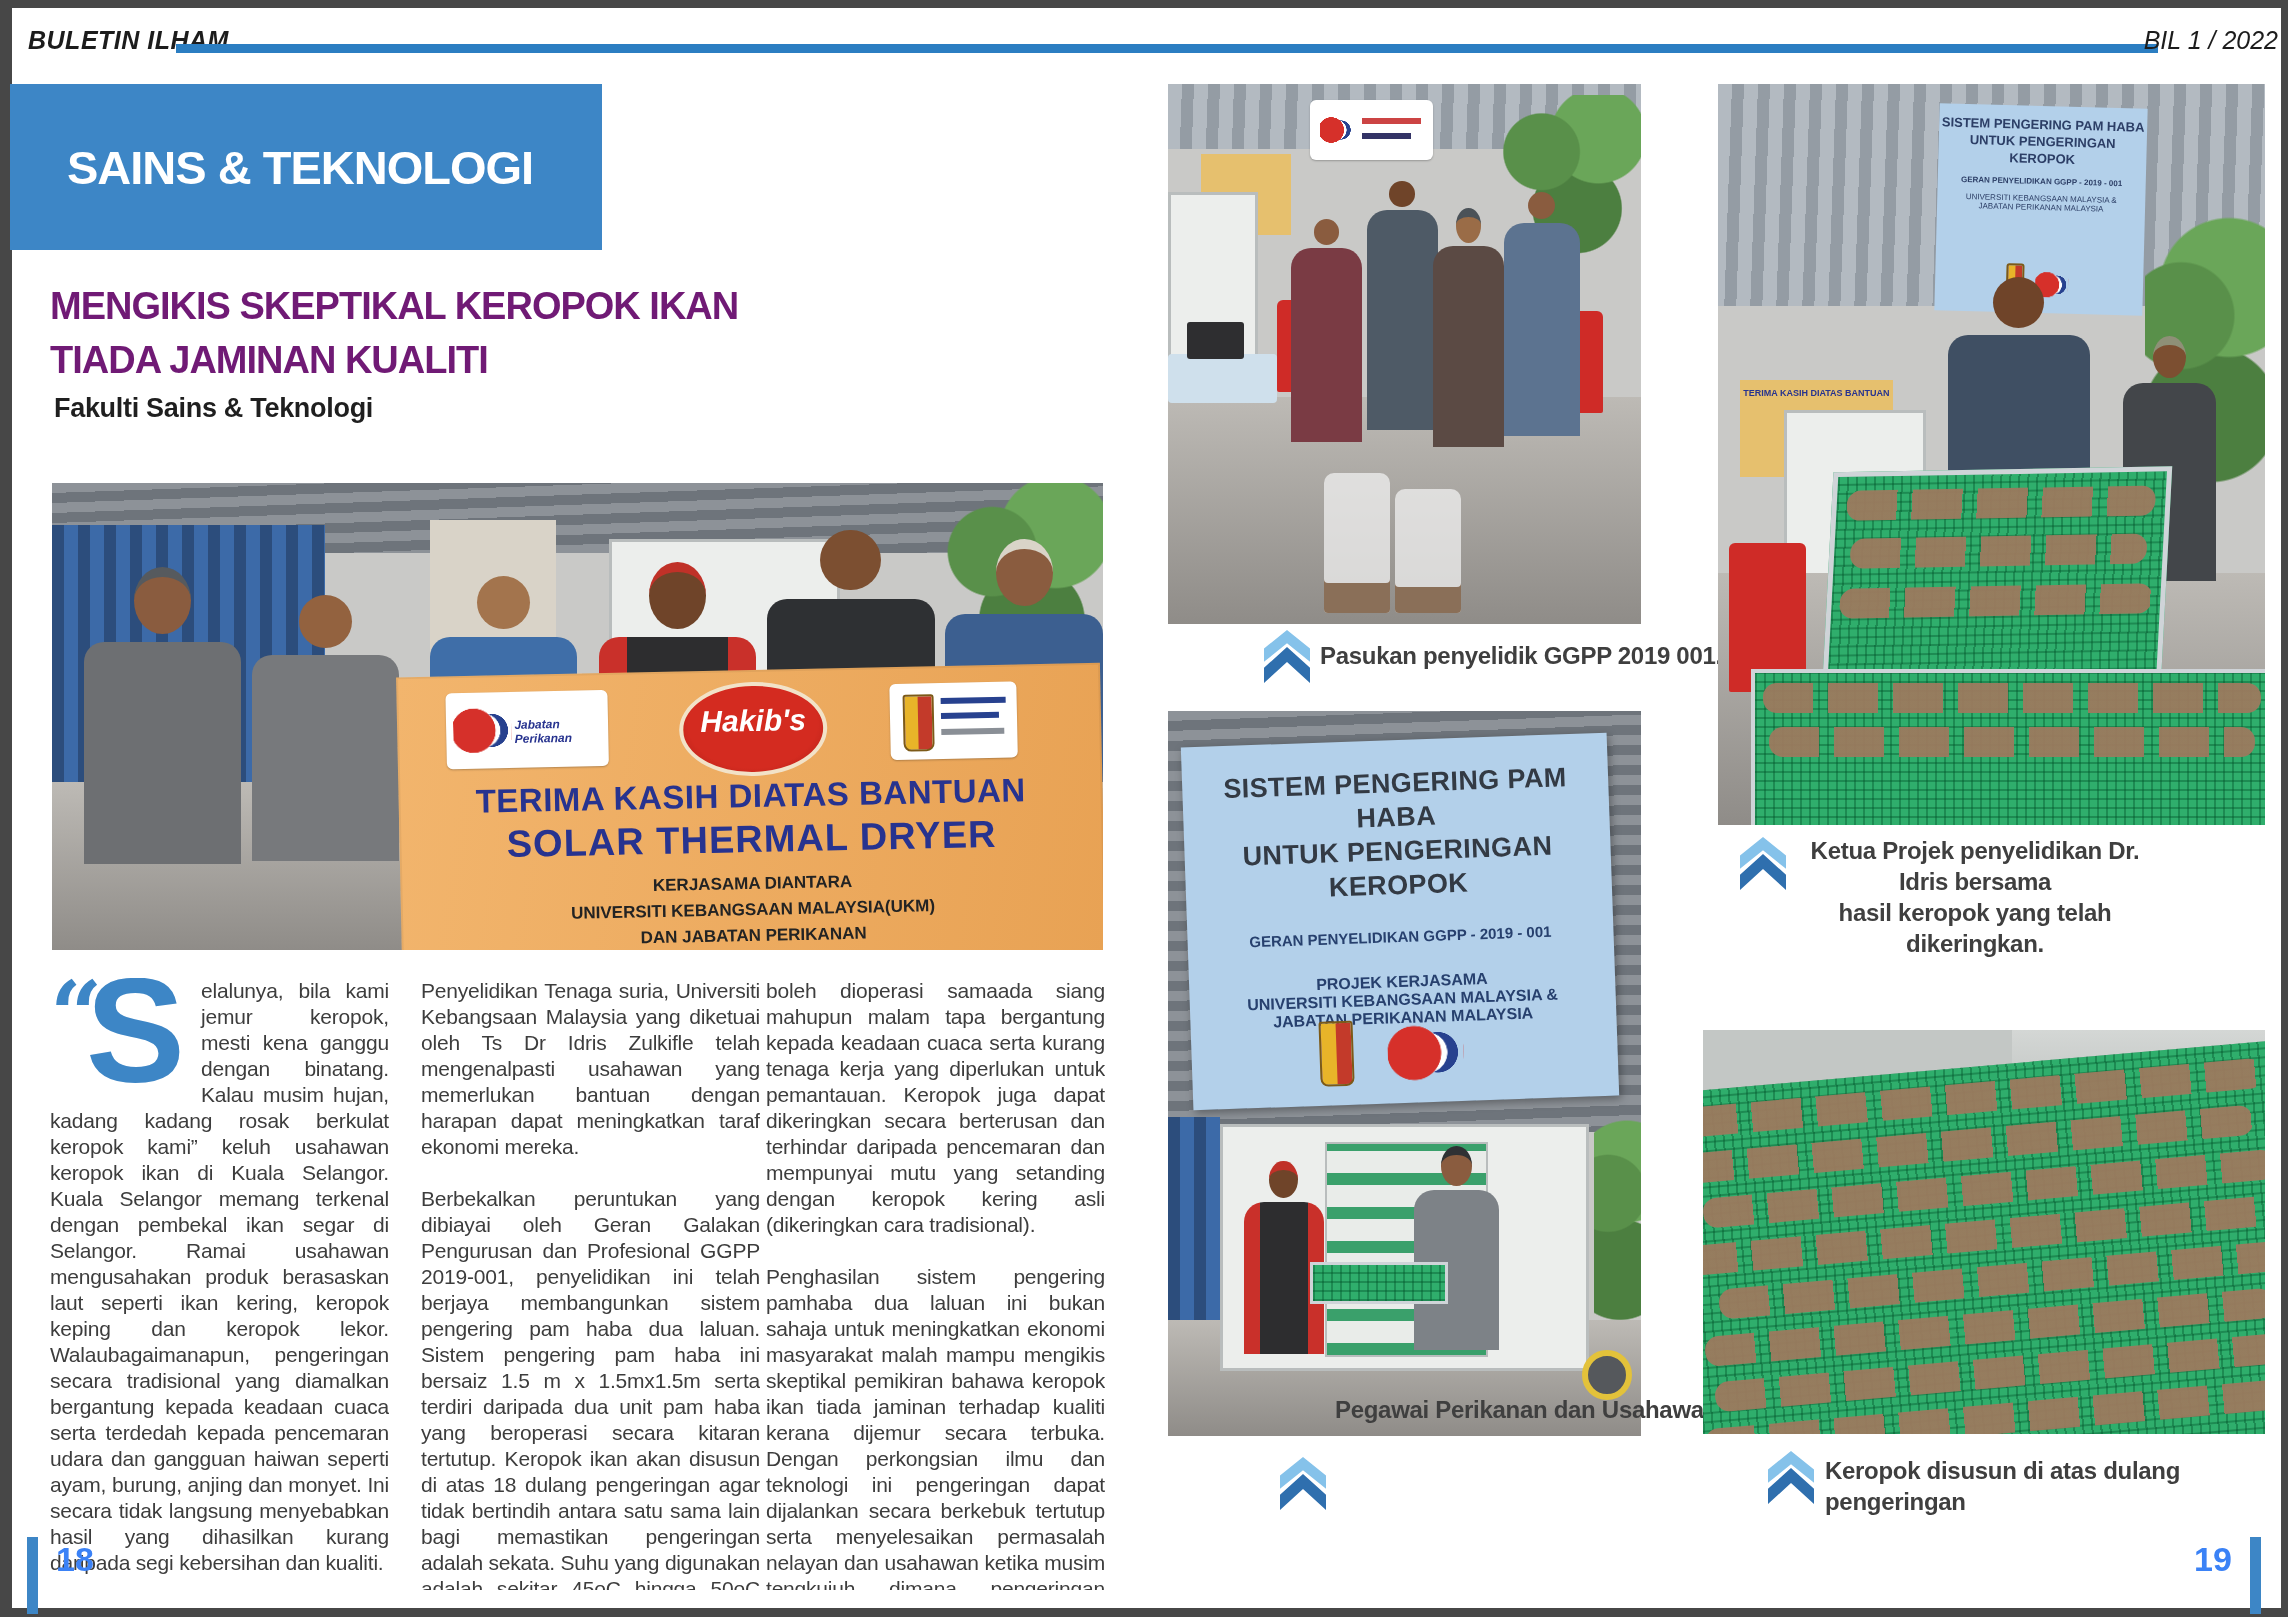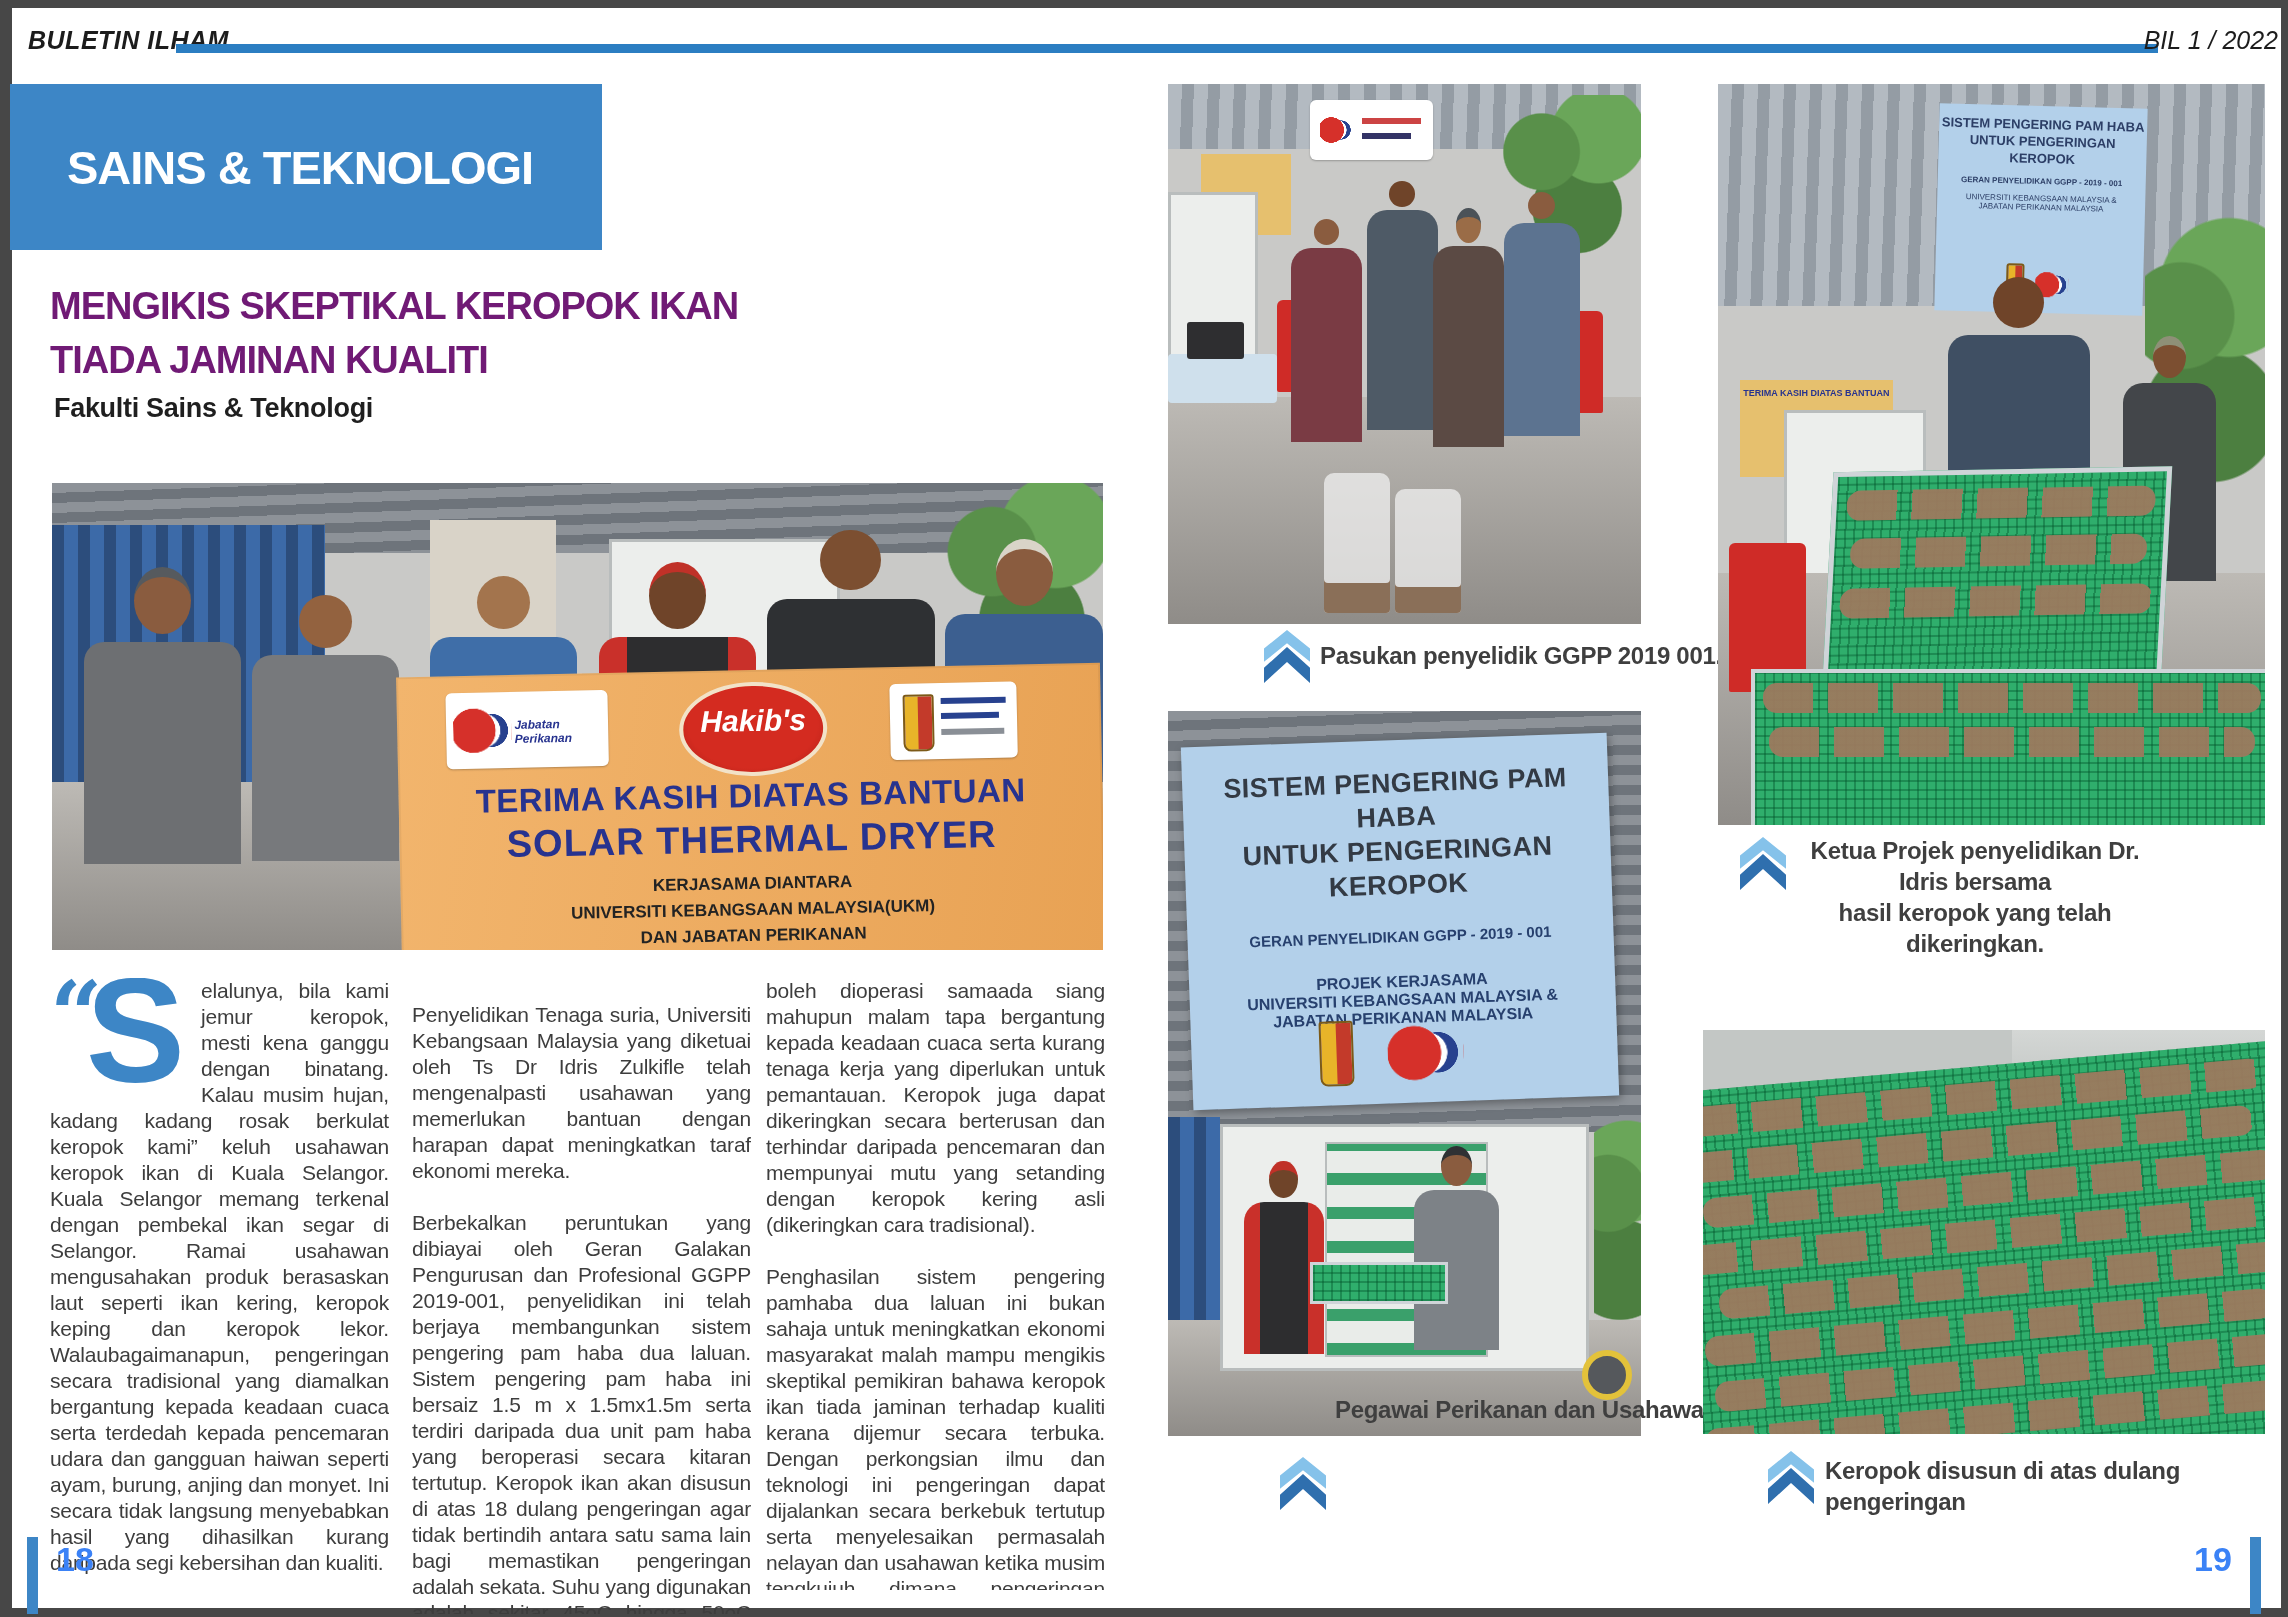--- a/index.html
+++ b/index.html
@@ -153,21 +153,21 @@
   </div>
 
   <div class="abs col" style="left:50px;">
     <div class="dropwrap">
       <span class="oq">“</span>
       <span class="dc">S</span>
     </div>
     <p>elalunya, bila kami jemur keropok, mesti kena ganggu dengan binatang. Kalau musim hujan, kadang kadang rosak berkulat keropok kami” keluh usahawan keropok ikan di Kuala Selangor. Kuala Selangor memang terkenal dengan pembekal ikan segar di Selangor. Ramai usahawan mengusahakan produk berasaskan laut seperti ikan kering, keropok keping dan keropok lekor. Walaubagaimanapun, pengeringan secara tradisional yang diamalkan bergantung kepada keadaan cuaca serta terdedah kepada pencemaran udara dan gangguan haiwan seperti ayam, burung, anjing dan monyet. Ini secara tidak langsung menyebabkan hasil yang dihasilkan kurang daripada segi kebersihan dan kualiti.</p>
 
   </div>
-  <div class="abs col" style="left:412px;margin-top:24px;">
+  <div class="abs col" style="left:421px;">
     <p>Penyelidikan Tenaga suria, Universiti Kebangsaan Malaysia yang diketuai oleh Ts Dr Idris Zulkifle telah mengenalpasti usahawan yang memerlukan bantuan dengan harapan dapat meningkatkan taraf ekonomi mereka.</p>
     <p>Berbekalkan peruntukan yang dibiayai oleh Geran Galakan Pengurusan dan Profesional GGPP 2019-001, penyelidikan ini telah berjaya membangunkan sistem pengering pam haba dua laluan. Sistem pengering pam haba ini bersaiz 1.5 m x 1.5mx1.5m serta terdiri daripada dua unit pam haba yang beroperasi secara kitaran tertutup. Keropok ikan akan disusun di atas 18 dulang pengeringan agar tidak bertindih antara satu sama lain bagi memastikan pengeringan adalah sekata. Suhu yang digunakan adalah sekitar 45oC hingga 50oC dan mampu menghasilkan 10.81kg keropok kering dalam masa 5 jam.</p>
 
   </div>
   <div class="abs col" style="left:766px;">
     <p>boleh dioperasi samaada siang mahupun malam tapa bergantung kepada keadaan cuaca serta kurang tenaga kerja yang diperlukan untuk pemantauan. Keropok juga dapat dikeringkan secara berterusan dan terhindar daripada pencemaran dan mempunyai mutu yang setanding dengan keropok kering asli (dikeringkan cara tradisional).</p>
     <p>Penghasilan sistem pengering pamhaba dua laluan ini bukan sahaja untuk meningkatkan ekonomi masyarakat malah mampu mengikis skeptikal pemikiran bahawa keropok ikan tiada jaminan terhadap kualiti kerana dijemur secara terbuka. Dengan perkongsian ilmu dan teknologi ini pengeringan dapat dijalankan secara berkebuk tertutup serta menyelesaikan permasalah nelayan dan usahawan ketika musim tengkujuh dimana pengeringan secara tradisional tidak dapat dijalankan.</p>
   </div>
 
   <div class="abs edgebar" style="left:27px;top:1537px;"></div>

